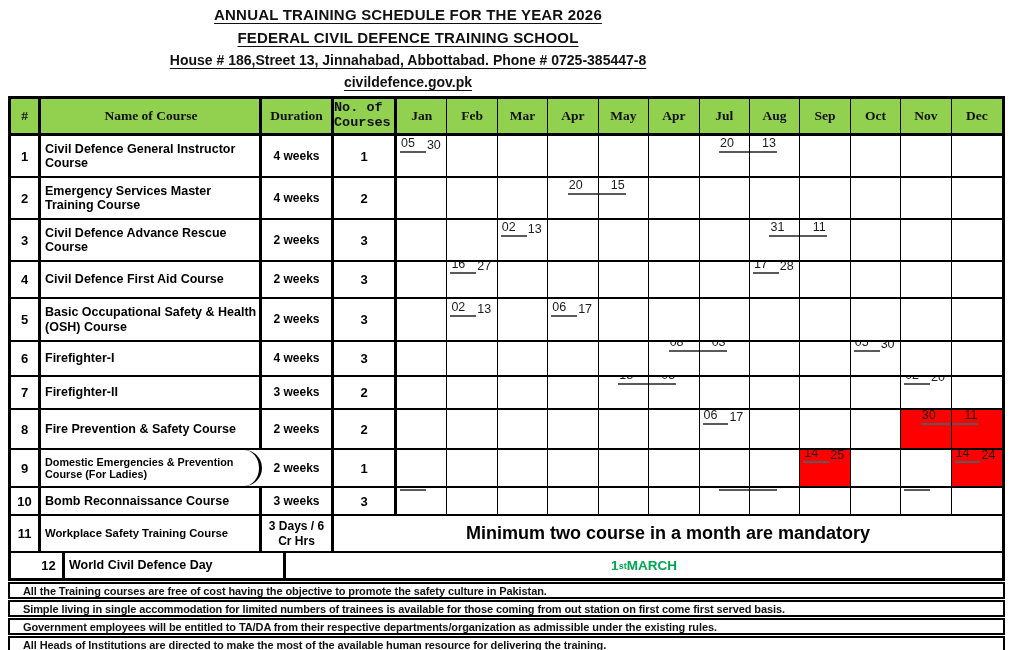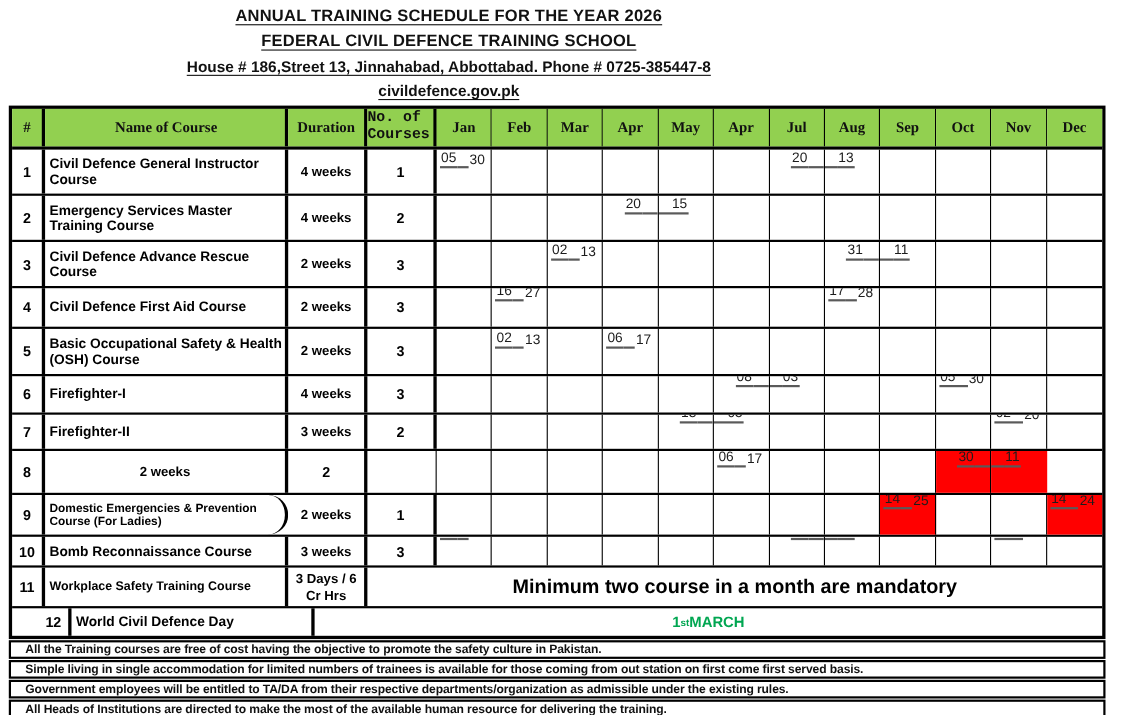--- a/index.html
+++ b/index.html
@@ -308,20 +308,21 @@
         <div class="rangebox pair">
           <span class="dn u">02</span>
           <span class="gapu"></span>
           <span class="dn">20</span>
         </div>
       </div>
       <div class="cell c-mon lastcol"></div>
     </div>
     <div class="trow" style="height: 40px;">
       <div class="cell c-num">8</div>
+      <div class="cell c-name">Fire Prevention &amp; Safety Course</div>
       <div class="cell c-dur">2 weeks</div>
       <div class="cell c-cnt">2</div>
       <div class="cell c-mon"></div>
       <div class="cell c-mon"></div>
       <div class="cell c-mon"></div>
       <div class="cell c-mon"></div>
       <div class="cell c-mon"></div>
       <div class="cell c-mon"></div>
       <div class="cell c-mon">
         <div class="rangebox pair">

